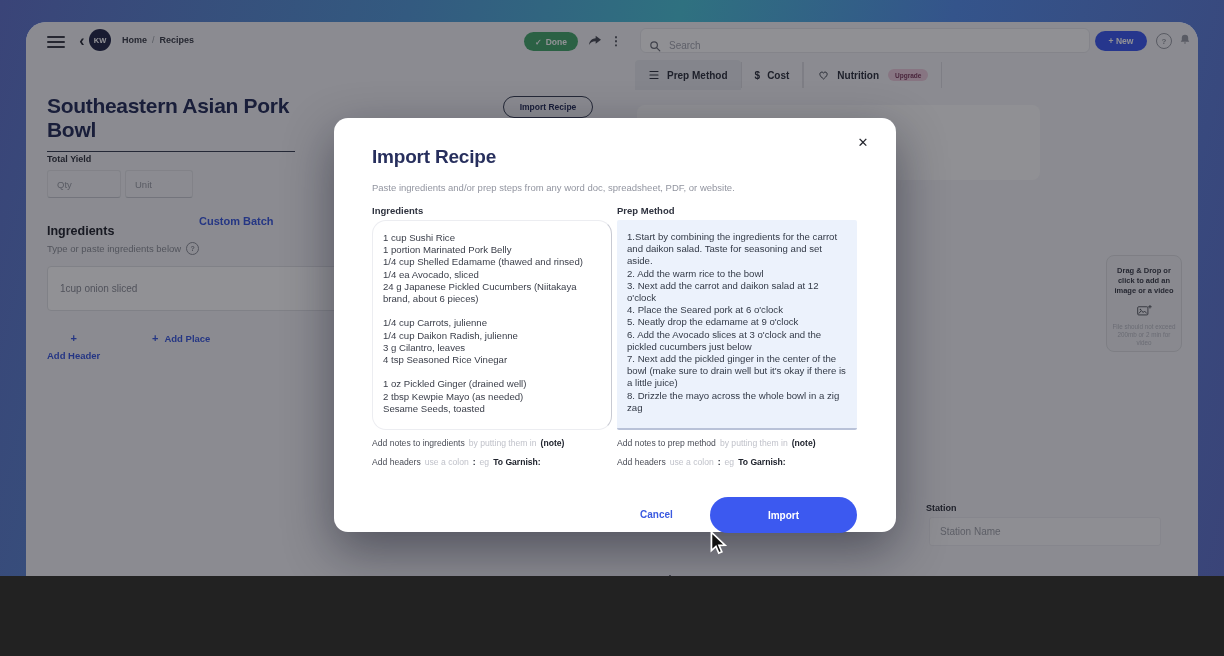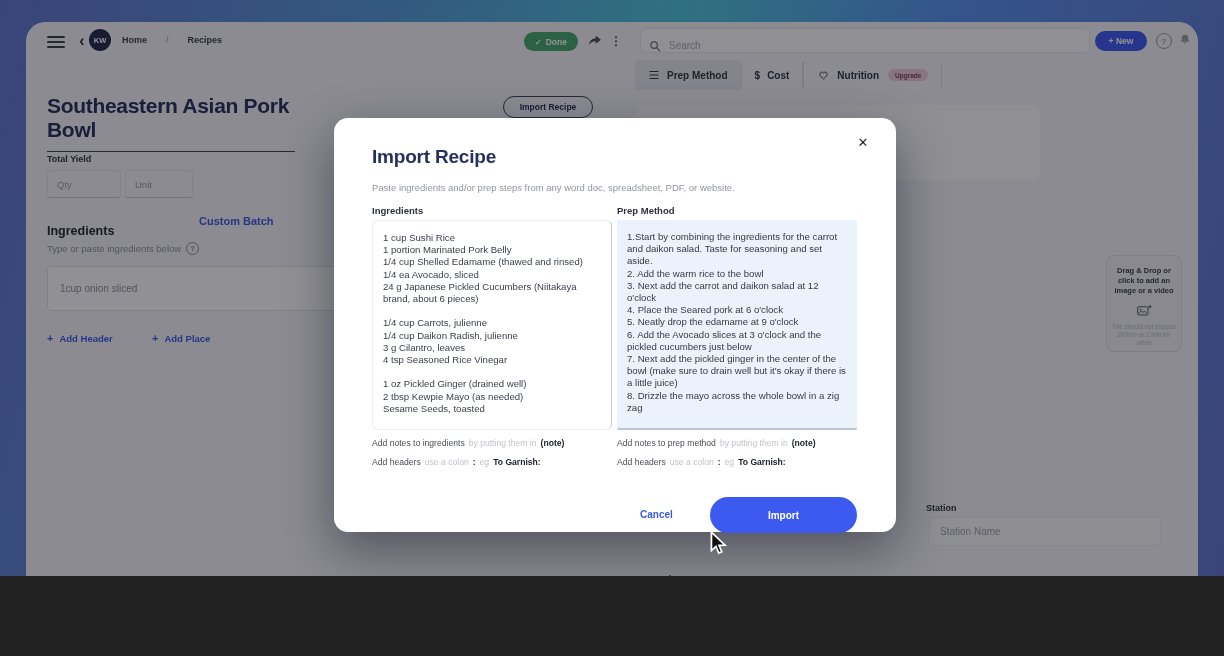--- a/index.html
+++ b/index.html
@@ -11,21 +11,21 @@
   .dim{position:absolute;inset:0;background:rgba(10,12,20,0.45);z-index:5;}
 
   
   .icon-btn{position:absolute;display:flex;align-items:center;justify-content:center;color:#3c3f4a;}
   .hamburger{left:20px;top:10px;width:20px;height:20px;}
   .back{left:48px;top:9px;width:16px;height:20px;font-size:16px;font-weight:700;color:#2b2e3a;}
   .back::before{content:"‹";}
   .avatar{position:absolute;left:63px;top:7px;width:22px;height:22px;border-radius:50%;
     background:#23284a;color:#fff;font-size:7.5px;font-weight:700;display:flex;align-items:center;justify-content:center;
     box-shadow:0 0 0 2px rgba(255,255,255,0.25);}
-  .breadcrumb{position:absolute;left:96px;top:13px;font-size:9px;font-weight:700;color:#3b3e49;display:flex;gap:19px;}
+  .breadcrumb{position:absolute;left:96px;top:13px;font-size:9px;font-weight:700;color:#3b3e49;display:flex;gap:5px;}
   .breadcrumb .sep{color:#9a9da6;font-weight:400;}
   .done-btn{position:absolute;left:498px;top:10px;width:54px;height:19px;border-radius:10px;
     background:#45a86c;color:#fff;font-size:8.5px;font-weight:700;display:flex;align-items:center;justify-content:center;gap:4px;border:none;}
   .done-btn .chk::before{content:"✓";font-size:8px;}
   .share{left:560px;top:10px;width:18px;height:18px;}
   .kebab{left:584px;top:9px;width:12px;height:20px;font-size:12px;font-weight:700;color:#4a4d57;}
   .kebab::before{content:"⋮";}
   .searchbox{position:absolute;left:614px;top:6px;width:450px;height:25px;border:1px solid #e7e8ec;background:#fdfdfe;
     border-radius:6px;display:flex;align-items:flex-end;padding:0 8px;box-sizing:border-box;gap:6px;}
   .searchbox input{border:none;outline:none;background:transparent;font-size:10px;color:#3c3f4a;width:100%;
@@ -63,21 +63,21 @@
   .custom-batch{position:absolute;left:173px;top:157px;font-size:11px;font-weight:700;color:#3b5ae0;margin-top:36px;}
   .ing-heading{position:absolute;left:21px;top:202px;font-size:12.5px;font-weight:800;color:#23262f;margin:0;}
   .ing-sub{position:absolute;left:21px;top:220px;font-size:9.5px;color:#8d9099;display:flex;align-items:center;gap:5px;}
   .qmark{width:11px;height:11px;border:1.2px solid #8d9099;border-radius:50%;font-size:7px;font-weight:700;
     display:inline-flex;align-items:center;justify-content:center;color:#8d9099;}
   .qmark::before{content:"?";}
   .ing-input{position:absolute;left:21px;top:244px;width:599px;height:45px;background:#fff;border:1px solid #e1e2e6;
     border-radius:4px;box-sizing:border-box;padding:0 12px;font-size:10px;color:#8b8e97;font-family:"Liberation Sans",sans-serif;}
   .add-link{position:absolute;top:310px;font-size:9.5px;font-weight:700;color:#3b5ae0;display:flex;gap:6px;align-items:center;}
   .add-link .plus::before{content:"+";font-size:11px;}
-  .add-header{left:21px;} .add-note{left:126px;}
+  .add-header{left:21px;flex-direction:column;} .add-note{left:126px;}
 
   
   .dropzone{position:absolute;left:1080px;top:233px;width:76px;height:97px;background:#f0f1f4;border:1px solid #dcdde1;
     border-radius:8px;box-sizing:border-box;padding:10px 5px 6px;text-align:center;}
   .dropzone .dz-main{font-size:7.5px;font-weight:700;color:#3c3f4a;line-height:10px;}
   .dropzone .dz-ico{margin:8px auto 6px;color:#55585f;width:15px;height:13px;}
   .dropzone .dz-note{font-size:6.3px;color:#b9bbc3;line-height:8px;}
   .station-label{left:900px;top:481px;}
   .station-input{position:absolute;left:903px;top:495px;width:232px;height:29px;background:#fafafb;border:1px solid #ececf0;
     border-radius:3px;box-sizing:border-box;padding:0 10px;font-size:10px;color:#3c3f4a;font-family:"Liberation Sans",sans-serif;}
@@ -91,21 +91,21 @@
     box-shadow:0 18px 50px rgba(10,14,30,0.45);}
   .modal-close{position:absolute;right:24px;top:15px;width:18px;height:18px;font-size:13px;color:#24262e;
     display:flex;align-items:center;justify-content:center;cursor:pointer;}
   .modal-close::before{content:"✕";}
   .modal-title{position:absolute;left:38px;top:28px;margin:0;font-size:19px;font-weight:800;color:#272f5d;letter-spacing:-0.2px;}
   .modal-sub{position:absolute;left:38px;top:64px;font-size:9.5px;color:#9295a0;}
   .col-label{position:absolute;top:87px;font-size:9.5px;font-weight:700;color:#2e323e;}
   .col-label.ing{left:38px;} .col-label.prep{left:283px;}
   .paste-box{position:absolute;top:102px;width:240px;height:210px;box-sizing:border-box;padding:11px 10px;
     font-size:9.6px;line-height:12.2px;color:#3a3e49;white-space:pre-wrap;overflow:hidden;}
-  .paste-ing{left:38px;background:#fff;border:1px solid #ecedf1;border-right:1px solid #c8cad3;border-radius:6px;}
+  .paste-ing{left:38px;background:#fff;border:1px solid #ecedf1;border-right:1px solid #c8cad3;border-radius:14px;}
   .paste-prep{left:283px;background:#ecf2fc;border-bottom:2px solid #b9c2d8;border-radius:2px;color:#333a47;}
   .hint-row{position:absolute;font-size:8.6px;display:flex;gap:4px;align-items:baseline;white-space:nowrap;}
   .hint-row .h-dark{color:#4a4d57;}
   .hint-row .h-light{color:#c0c2ca;}
   .hint-row .h-bold{color:#20242e;font-weight:700;}
   .hr1{top:320px;} .hr2{top:339px;}
   .hl{left:38px;} .hp{left:283px;}
   .cancel-btn{position:absolute;left:300px;top:390px;background:none;border:none;font-size:10px;font-weight:700;color:#3b5ae0;
     font-family:"Liberation Sans",sans-serif;cursor:pointer;}
   .import-btn{position:absolute;left:376px;top:379px;width:147px;height:36px;border-radius:18px;background:#3c59f0;border:none;

